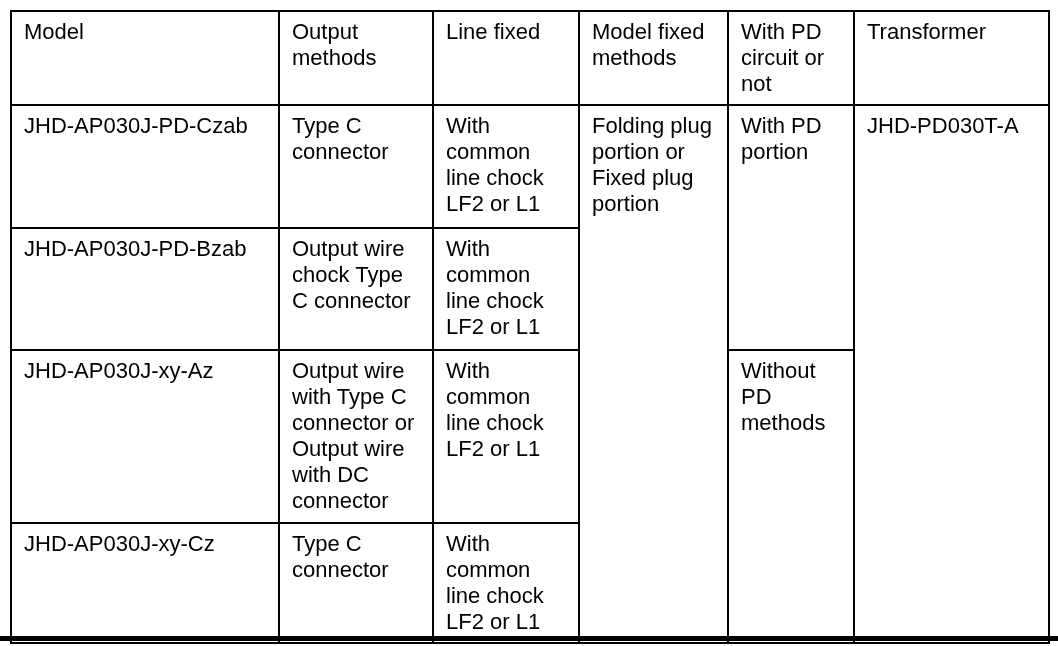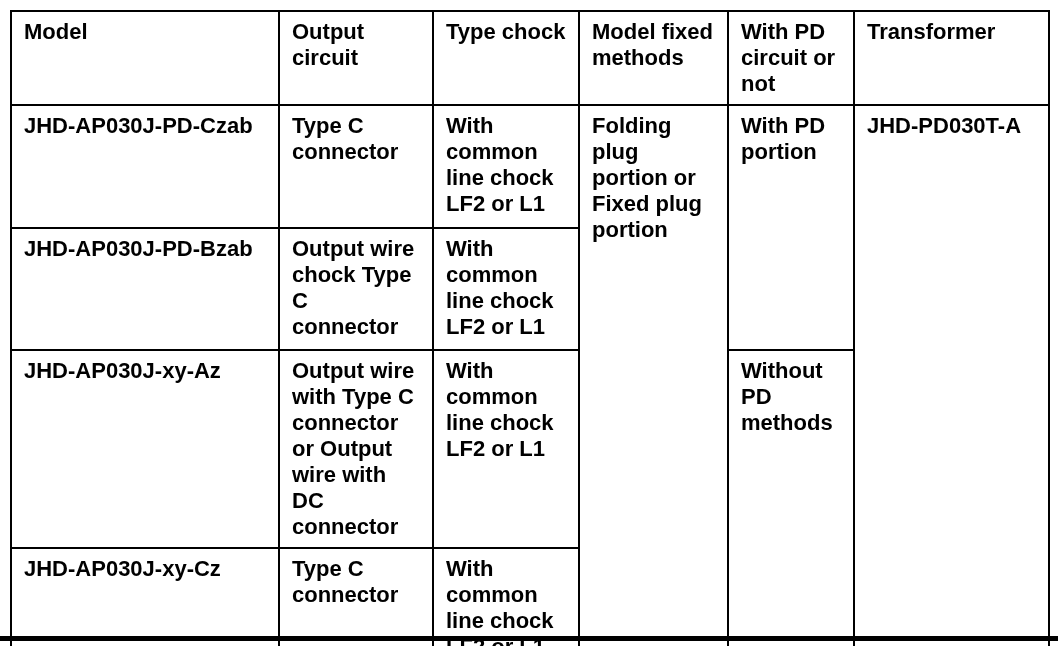--- a/index.html
+++ b/index.html
@@ -24,21 +24,21 @@
     table-layout: fixed;
   }
   .spec-table th,
   .spec-table td {
     border: 2px solid #000000;
     vertical-align: top;
     text-align: left;
     padding: 7px 12px 7px 12px;
     font-size: 22px;
     line-height: 26px;
-    font-weight: bold;
+    font-weight: normal;
     overflow-wrap: break-word;
     background: #ffffff;
   }
   tr.header-row   { height: 90px; }
   tr.body-row-1   { height: 123px; }
   tr.body-row-2   { height: 122px; }
   tr.body-row-3   { height: 173px; }
   tr.body-row-4   { height: 116px; }
   .bottom-rule {
     position: absolute;
@@ -59,22 +59,22 @@
       <col style="width:268px">
       <col style="width:154px">
       <col style="width:146px">
       <col style="width:149px">
       <col style="width:126px">
       <col style="width:195px">
     </colgroup>
     <thead>
       <tr class="header-row">
         <th>Model</th>
-        <th>Output circuit</th>
-        <th>Type chock</th>
+        <th>Output methods</th>
+        <th>Line fixed</th>
         <th>Model fixed methods</th>
         <th>With PD circuit or not</th>
         <th>Transformer</th>
       </tr>
     </thead>
     <tbody>
       <tr class="body-row-1">
         <td>JHD-AP030J-PD-Czab</td>
         <td>Type C connector</td>
         <td>With common line chock LF2 or L1</td>

